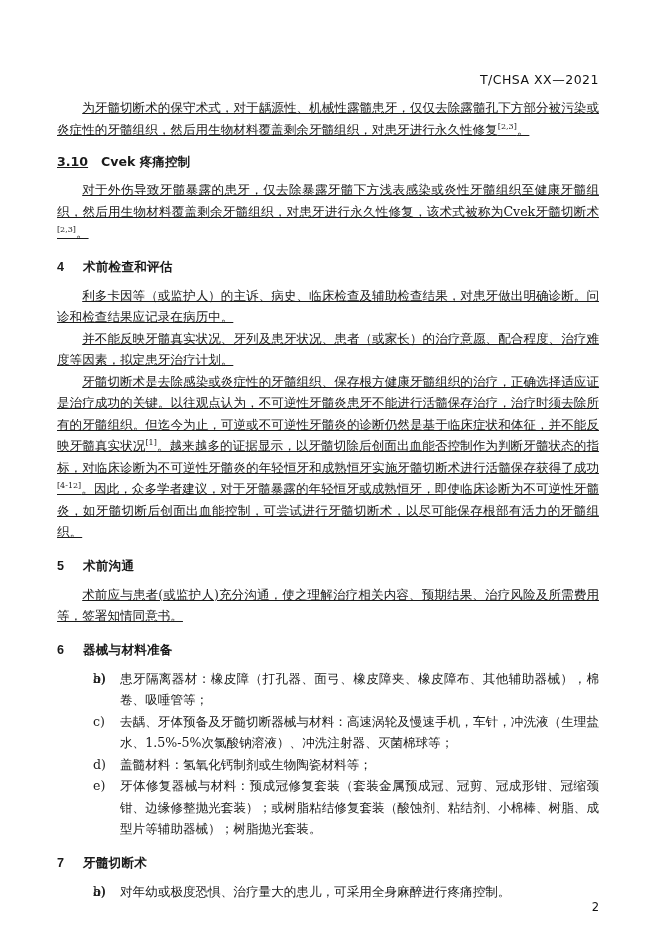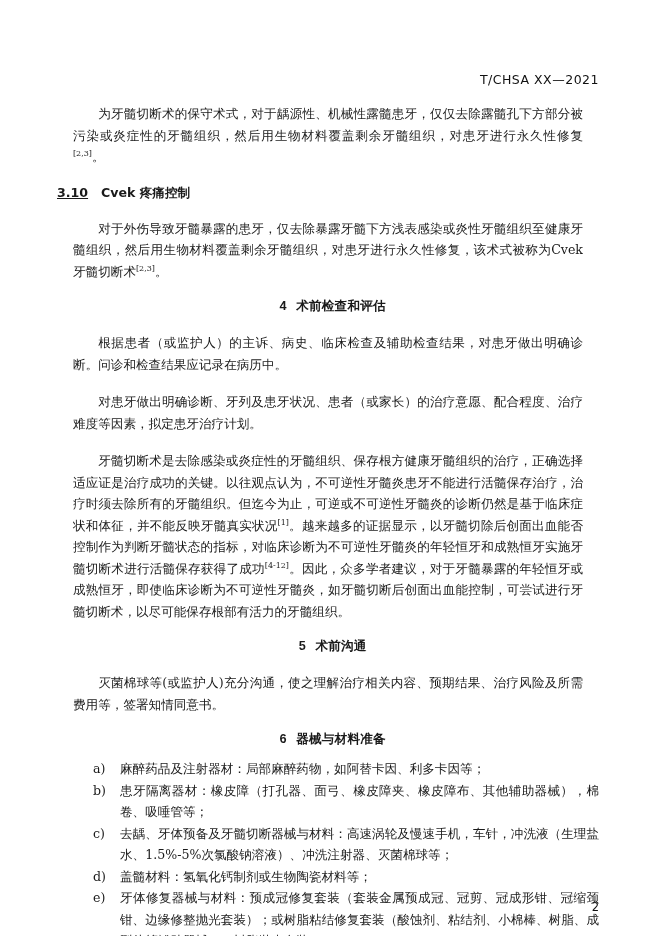--- a/index.html
+++ b/index.html
@@ -28,31 +28,31 @@
     font-size: 12.5px;
     letter-spacing: 0.5px;
     margin: 0 0 10px 0;
     color: #111;
   }
   p.para {
     font-size: 12.6px;
     line-height: 21.5px;
     text-align: justify;
     text-justify: inter-ideograph;
-    margin: 16px;
+    margin: 0;
     text-indent: 2em;
+    text-decoration: underline;
   }
   h2.section {
-    font-family: Liberation Mono, monospace;
+    font-family: Liberation Sans, sans-serif;
     font-size: 12.6px;
     font-weight: bold;
     margin: 14px 0 9px 0;
     line-height: 18px;
     letter-spacing: 0.2px;
-    text-align: center;
   }
   h2.section .num {
     display: inline-block;
     min-width: 26px;
   }
   h2.sub {
     font-family: "DejaVu Sans", "Liberation Sans", sans-serif;
     font-size: 12.6px;
     font-weight: bold;
     margin: 13px 0 8px 0;
@@ -109,32 +109,32 @@
   </div>
 
   <p class="para"><span>为牙髓切断术的保守术式，对于龋源性、机械性露髓患牙，仅仅去除露髓孔下方部分被污染或炎症性的牙髓组织，然后用生物材料覆盖剩余牙髓组织，对患牙进行永久性修复</span><sup class="cite">[2,3]</sup><span>。</span></p>
 
   <h2 class="sub"><span class="num">3.10</span><span>Cvek 疼痛控制</span></h2>
 
   <p class="para"><span>对于外伤导致牙髓暴露的患牙，仅去除暴露牙髓下方浅表感染或炎性牙髓组织至健康牙髓组织，然后用生物材料覆盖剩余牙髓组织，对患牙进行永久性修复，该术式被称为Cvek牙髓切断术</span><sup class="cite">[2,3]</sup><span>。</span></p>
 
   <h2 class="section"><span class="num">4</span><span>术前检查和评估</span></h2>
 
-  <p class="para">根据患者（或监护人）的主诉、病史、临床检查及辅助检查结果，对患牙做出明确诊断。问诊和检查结果应记录在病历中。</p>
-  <p class="para">对患牙做出明确诊断、牙列及患牙状况、患者（或家长）的治疗意愿、配合程度、治疗难度等因素，拟定患牙治疗计划。</p>
+  <p class="para">利多卡因等（或监护人）的主诉、病史、临床检查及辅助检查结果，对患牙做出明确诊断。问诊和检查结果应记录在病历中。</p>
+  <p class="para">并不能反映牙髓真实状况、牙列及患牙状况、患者（或家长）的治疗意愿、配合程度、治疗难度等因素，拟定患牙治疗计划。</p>
   <p class="para"><span>牙髓切断术是去除感染或炎症性的牙髓组织、保存根方健康牙髓组织的治疗，正确选择适应证是治疗成功的关键。以往观点认为，不可逆性牙髓炎患牙不能进行活髓保存治疗，治疗时须去除所有的牙髓组织。但迄今为止，可逆或不可逆性牙髓炎的诊断仍然是基于临床症状和体征，并不能反映牙髓真实状况</span><sup class="cite">[1]</sup><span>。越来越多的证据显示，以牙髓切除后创面出血能否控制作为判断牙髓状态的指标，对临床诊断为不可逆性牙髓炎的年轻恒牙和成熟恒牙实施牙髓切断术进行活髓保存获得了成功</span><sup class="cite">[4-12]</sup><span>。因此，众多学者建议，对于牙髓暴露的年轻恒牙或成熟恒牙，即使临床诊断为不可逆性牙髓炎，如牙髓切断后创面出血能控制，可尝试进行牙髓切断术，以尽可能保存根部有活力的牙髓组织。</span></p>
 
   <h2 class="section"><span class="num">5</span><span>术前沟通</span></h2>
 
-  <p class="para">灭菌棉球等(或监护人)充分沟通，使之理解治疗相关内容、预期结果、治疗风险及所需费用等，签署知情同意书。</p>
+  <p class="para">术前应与患者(或监护人)充分沟通，使之理解治疗相关内容、预期结果、治疗风险及所需费用等，签署知情同意书。</p>
 
   <h2 class="section"><span class="num">6</span><span>器械与材料准备</span></h2>
 
   <ul class="lettered">
-    <li><span class="marker">a)</span><span>麻醉药品及注射器材：局部麻醉药物，如阿替卡因、利多卡因等；</span></li>
+    <li><span class="marker">a)</span></li>
     <li><span class="marker">b)</span><span>患牙隔离器材：橡皮障（打孔器、面弓、橡皮障夹、橡皮障布、其他辅助器械），棉卷、吸唾管等；</span></li>
     <li><span class="marker">c)</span><span>去龋、牙体预备及牙髓切断器械与材料：高速涡轮及慢速手机，车针，冲洗液（生理盐水、1.5%-5%次氯酸钠溶液）、冲洗注射器、灭菌棉球等；</span></li>
     <li><span class="marker">d)</span><span>盖髓材料：氢氧化钙制剂或生物陶瓷材料等；</span></li>
     <li><span class="marker">e)</span><span>牙体修复器械与材料：预成冠修复套装（套装金属预成冠、冠剪、冠成形钳、冠缩颈钳、边缘修整抛光套装）；或树脂粘结修复套装（酸蚀剂、粘结剂、小棉棒、树脂、成型片等辅助器械）；树脂抛光套装。</span></li>
   </ul>
 
   <h2 class="section"><span class="num">7</span><span>牙髓切断术</span></h2>
 
   <ul class="lettered">
     <li><span class="marker">a)</span></li>

